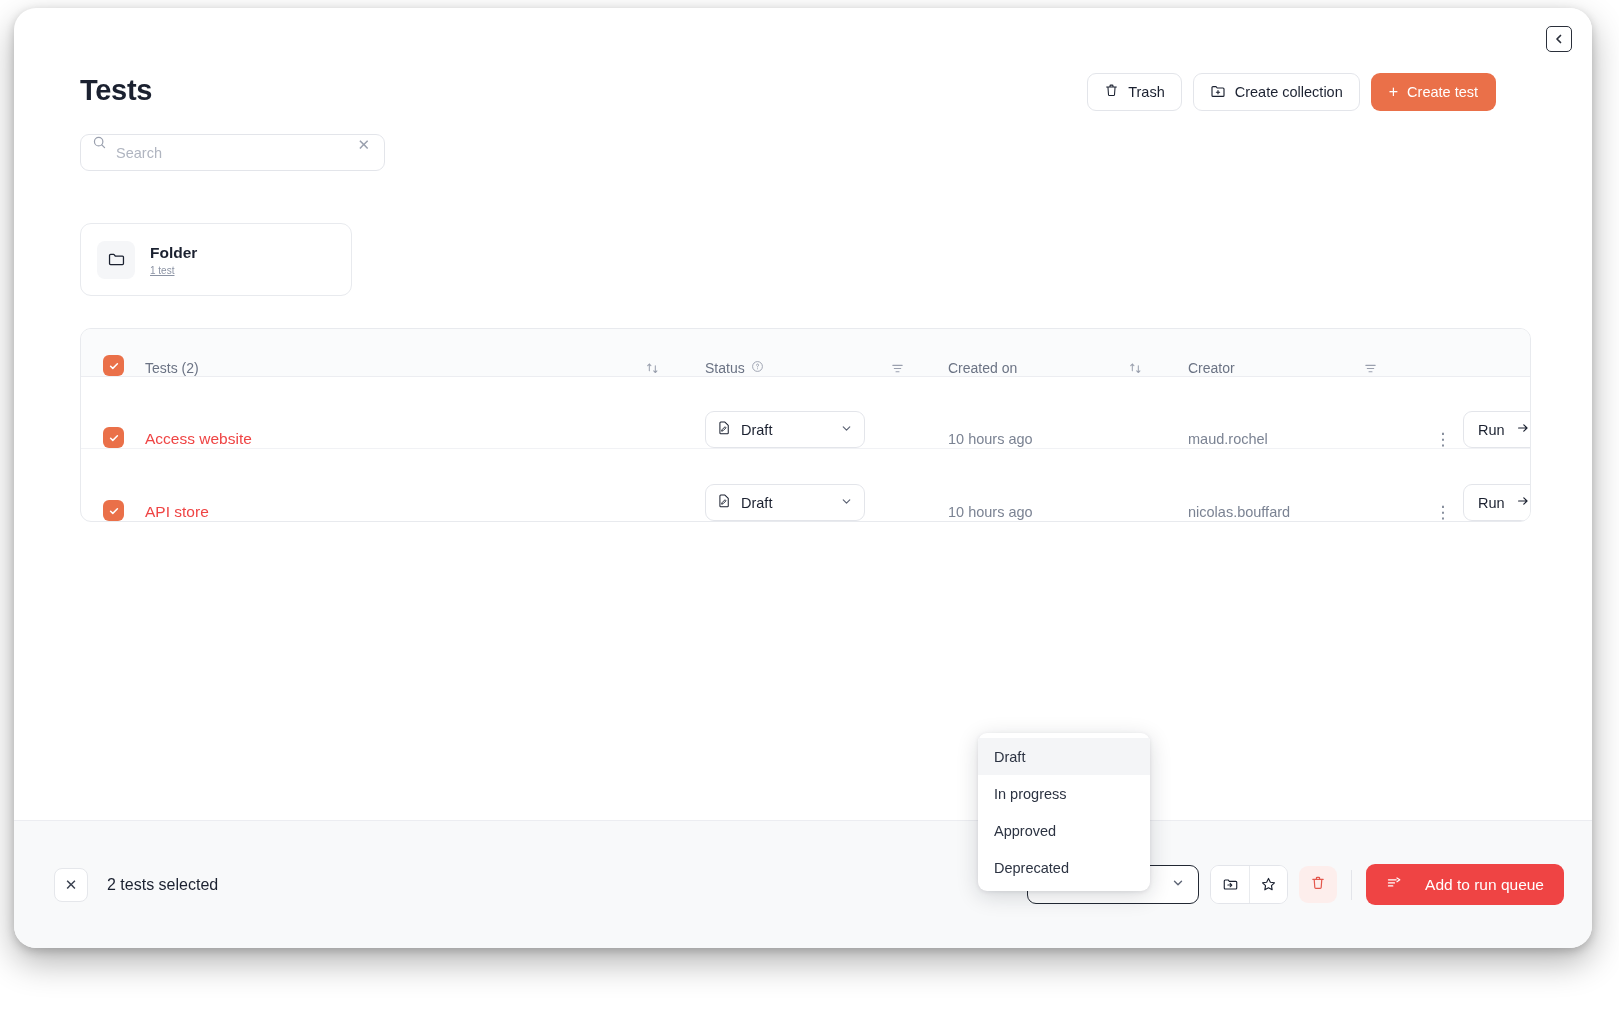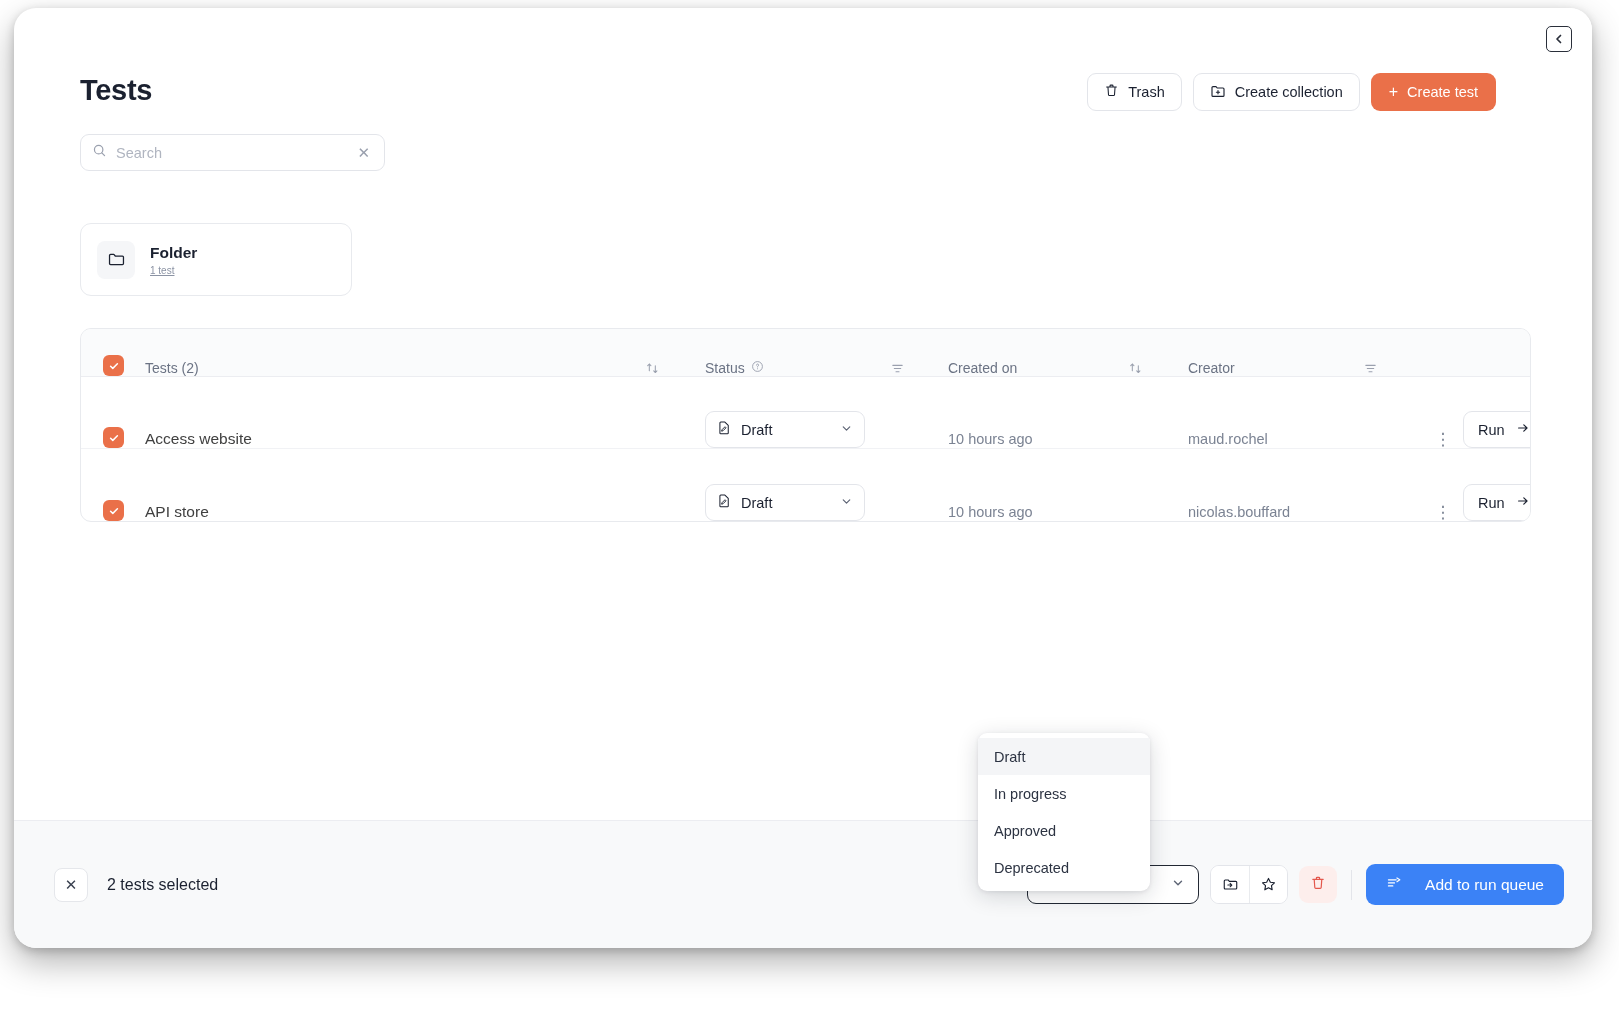--- a/index.html
+++ b/index.html
@@ -108,21 +108,20 @@
   #search-box {
     position: absolute;
     left: 66px;
     top: 126px;
     width: 305px;
     height: 37px;
     border: 1px solid #e3e5ea;
     border-radius: 9px;
     background: #fff;
     display: flex;
-    align-items: center;
     padding: 0 11px;
     gap: 9px;
   }
   #search-input {
     flex: 1;
     border: none;
     outline: none;
     font-size: 14.5px;
     color: #1b2130;
     font-family: "Liberation Sans", sans-serif;
@@ -206,21 +205,21 @@
   .checkbox {
     width: 21px; height: 21px;
     border-radius: 6px;
     background: #ea7049;
     display: flex; align-items: center; justify-content: center;
     cursor: pointer;
   }
   .checkbox svg { display:block; }
 
   .th-label { font-size: 14px; color: #6b7384; display:flex; align-items:center; gap:6px; }
-  .cell-name { font-size: 15.5px; color: #404040; }
+  .cell-name { font-size: 15.5px; color: #ef4444; }
   .cell-muted { font-size: 14.5px; color: #7b8393; }
 
   .status-select {
     width: 160px;
     height: 37px;
     border: 1px solid #e3e5ea;
     border-radius: 9px;
     background: #fff;
     display: flex;
     align-items: center;
@@ -341,21 +340,21 @@
     display: flex; align-items: center; justify-content: center;
     cursor: pointer;
   }
   .vdiv { width: 1px; height: 30px; background: #e3e5ea; margin: 0 3px; }
 
   #add-queue-btn {
     height: 41px;
     padding: 0 20px;
     border: none;
     border-radius: 9px;
-    background: #3b82f6;
+    background: #ef4444;
     color: #fff;
     font-size: 15.5px;
     display: flex;
     align-items: center;
     gap: 22px;
     cursor: pointer;
     font-family: "Liberation Sans", sans-serif;
   }
 </style>
 </head>

